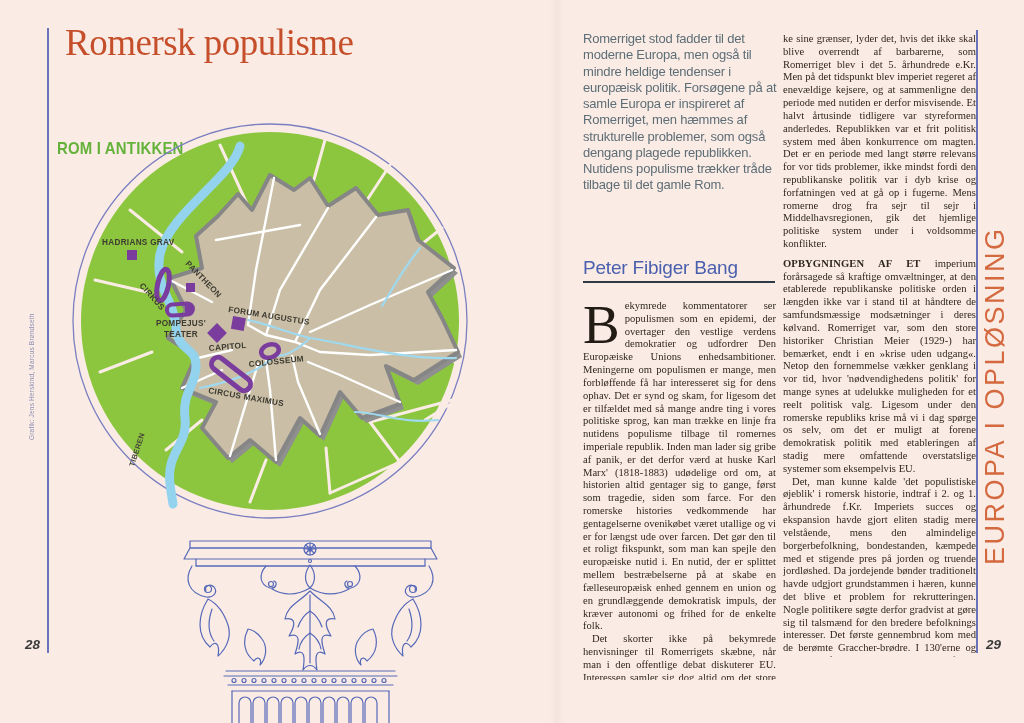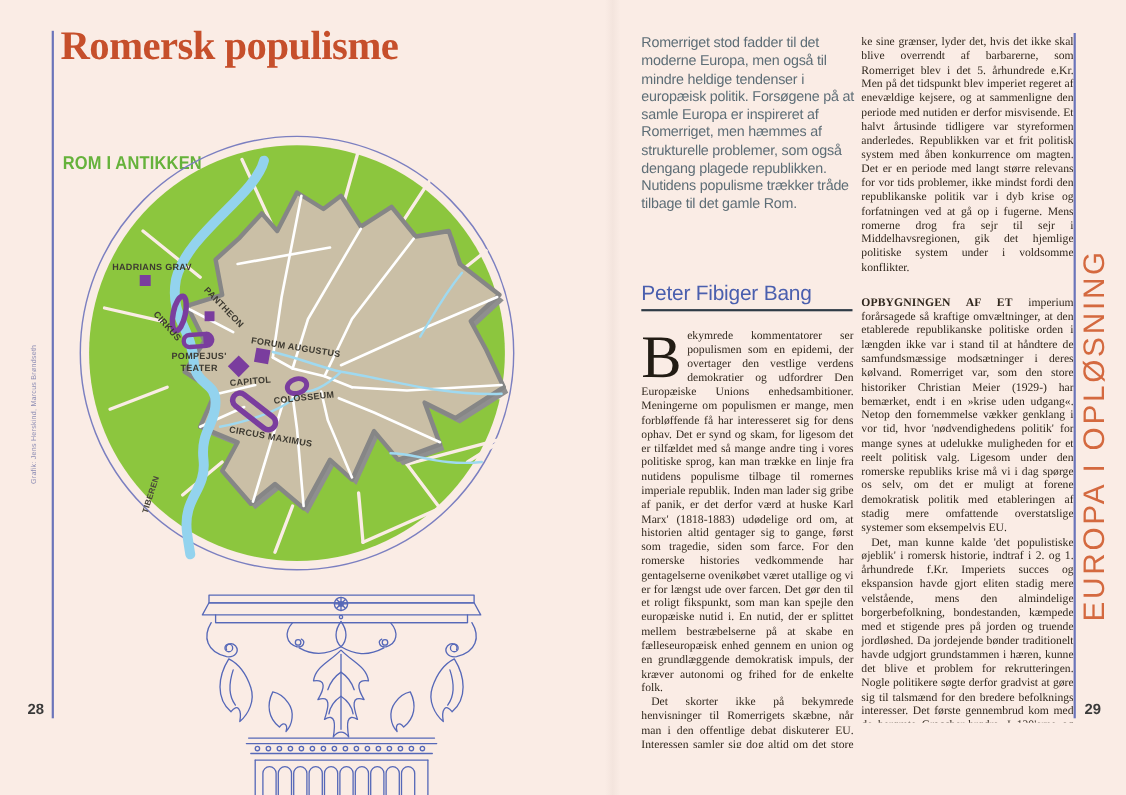--- a/index.html
+++ b/index.html
@@ -18,41 +18,41 @@
     left:550px; top:0; width:14px; height:723px;
     background:linear-gradient(to right, rgba(120,90,80,0) 0%, rgba(120,90,80,0.05) 50%, rgba(120,90,80,0) 100%);
   }
 
   
   .vrule { width:1.6px; background:#6a74ba; }
   .vrule-left  { left:47px;  top:28px; height:625px; }
   .vrule-right { left:976px; top:30px; height:623px; }
 
   
-  .title { left:55px; top:24px; width:480px; font-weight:bold; font-size:37px; line-height:1.04; letter-spacing:-0.5px; }
+  .title { left:65px; top:24px; width:480px; font-weight:normal; font-size:37px; line-height:1.04; letter-spacing:-0.5px; }
   .title .l1 { color:#c64f2b; display:block; }
   .title .l2 { color:#3c5260; display:block; }
 
   .kicker {
     left:57px; top:139px;
     font-family:"Liberation Sans", sans-serif;
     font-weight:bold; font-size:17px; color:#65b23b; letter-spacing:0.2px;
     transform:scaleX(0.88); transform-origin:left center;
   }
 
   .credit {
     left:28px; top:280px; height:160px;
     writing-mode:vertical-rl; transform:rotate(180deg);
     font-family:"Liberation Sans", sans-serif;
     font-size:6.5px; color:#8d8db4; letter-spacing:0.2px;
   }
 
   .pageno {
     font-family:"Liberation Sans", sans-serif;
-    font-weight:bold; font-size:13.5px; color:#3a3a3a;
+    font-weight:bold; font-size:13.5px; color:#3a3a3a;font-style:italic;
   }
   .pageno-left  { left:25px;  top:637px; }
   .pageno-right { left:986px; top:637px; }
 
   
   .map-wrap { left:70px; top:120px; width:400px; height:400px; }
   .column-wrap { left:148px; top:535px; width:325px; height:188px; overflow:hidden; }
 
   .map-label {
     font-family:"Liberation Sans", sans-serif;
@@ -76,21 +76,21 @@
   .bodycol {
     width:193px;
     font-family:Liberation Serif, serif;
     font-size:10.6px; line-height:1.21; color:#30271d;
     text-align:justify;
   }
   .bodycol p { margin:0; }
   .bodycol p.indent { text-indent:9px; }
   .col1 { left:583px; top:300px; height:380px; overflow:hidden; }
   .col2 { left:783px; top:33px;  height:624px; overflow:hidden; }
-  .col2 p.spaced { margin-top:19px; }
+  .col2 p.spaced { margin-top:7px; }
 
   .dropcap {
     float:left;
     font-size:55px; line-height:0.82;
     padding:2px 5px 0 0;
     color:#221c14; font-weight:normal;
   }
   .subhead-lead { font-weight:bold; letter-spacing:0.1px; }
 
   

